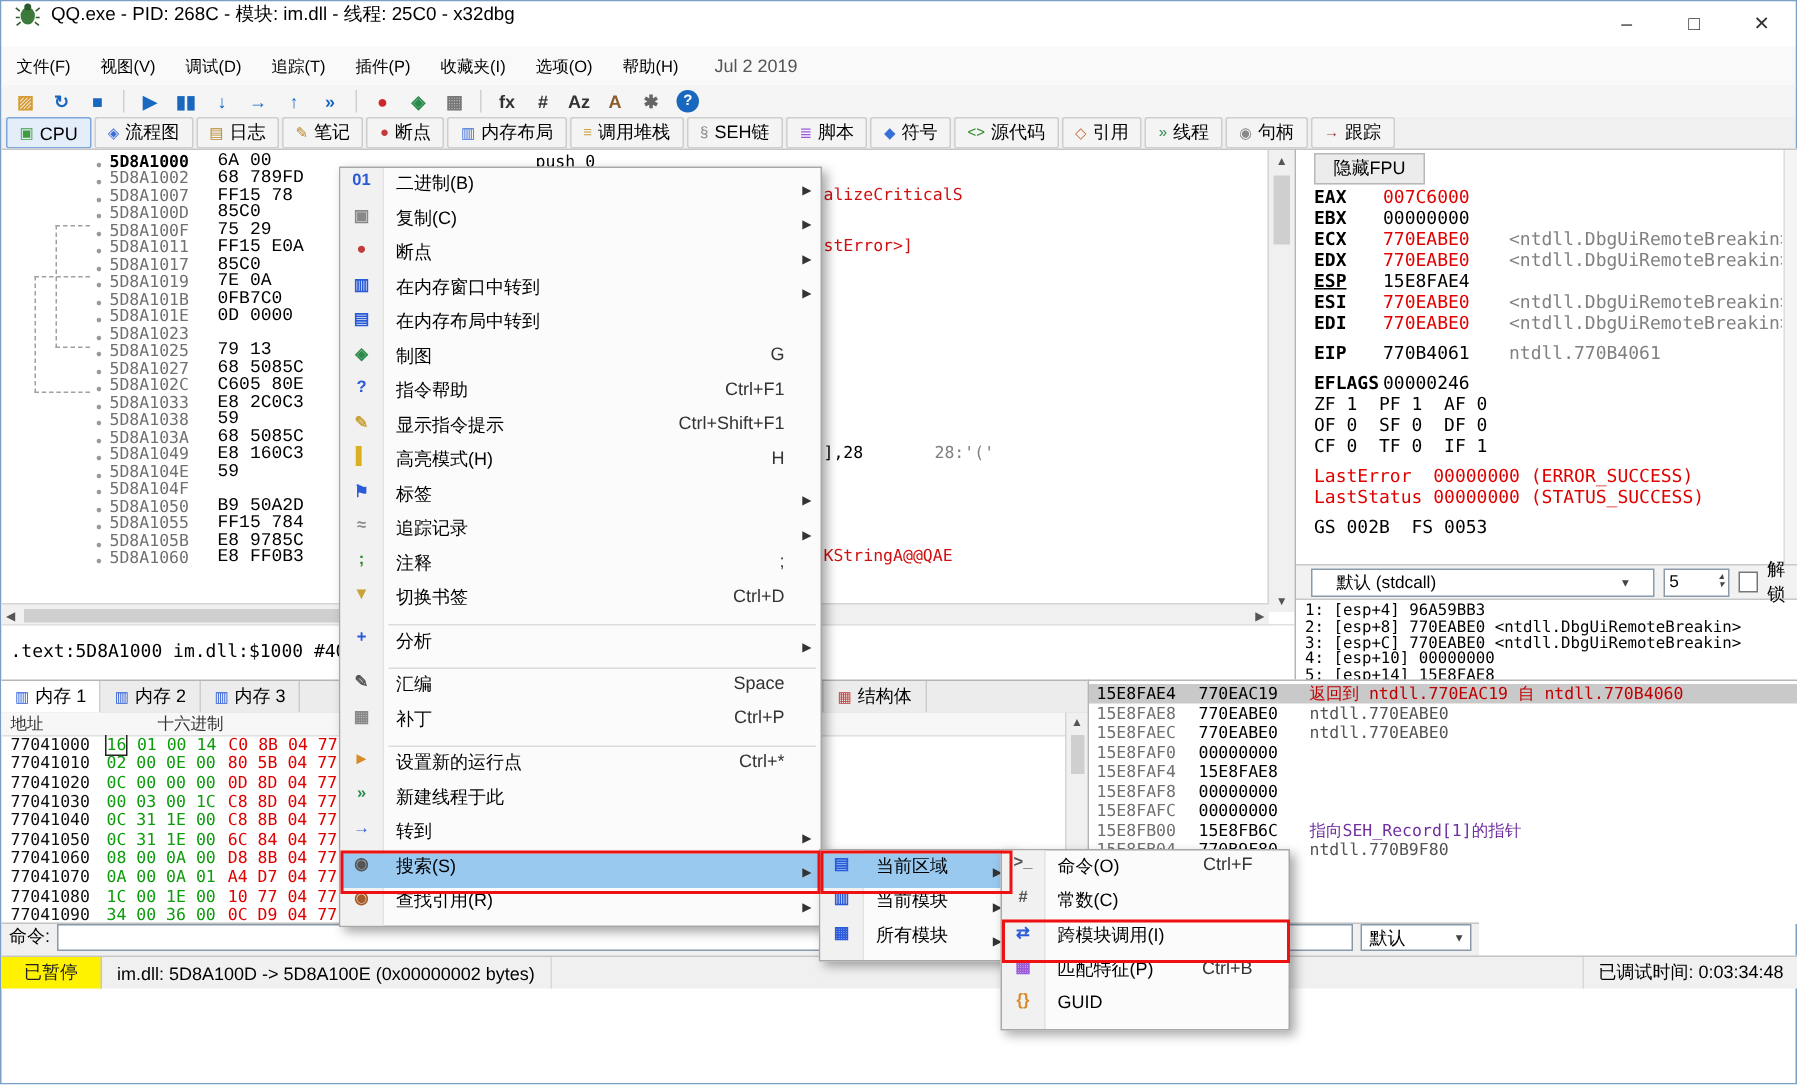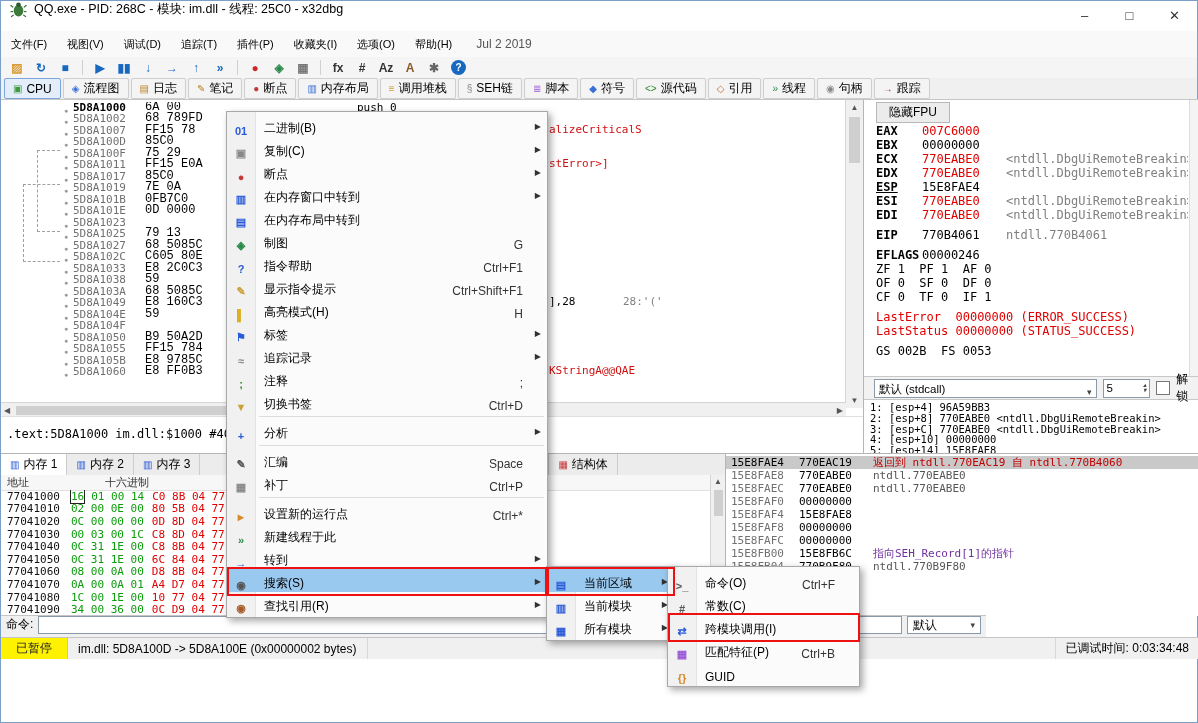--- a/index.html
+++ b/index.html
@@ -63,21 +63,21 @@
   .rrow{display:flex}
   .rname{width:46px;flex:0 0 46px;font-weight:bold}
   .rname.u{text-decoration:underline}
   .rval{min-width:84px}
   .rcom{color:#808080;white-space:pre}
   .red{color:var(--register-changed-red,#e00000)}
   .rline{white-space:pre}
   .rgap{height:6px}
   #regscroll{position:absolute;right:0;top:0;width:10px;height:276px;background:#f4f4f4;border-left:1px solid #ddd}
   #convrow{position:absolute;left:0;top:276px;right:0;height:22px;background:#f2f2f2;border-top:1px solid #c8c8c8;border-bottom:1px solid #c8c8c8;display:flex;align-items:center;gap:6px;padding-left:10px}
-  #convbox{width:214px;height:17px;border:1px solid #8a9aa8;background:#fff;display:flex;align-items:flex-end;padding:0 4px;font-size:11.5px}
+  #convbox{width:214px;height:17px;border:1px solid #8a9aa8;background:#fff;display:flex;align-items:center;padding:0 16px;font-size:11.5px}
   #convbox b,#cmdcombo b{margin-left:auto;font-size:9px;color:#444;font-weight:normal}
   #spinbox{width:40px;height:17px;border:1px solid #8a9aa8;background:#fff;display:flex;align-items:center;padding:0 3px;font-size:11.5px}
   #spinbox .ud{margin-left:auto;display:flex;flex-direction:column;font-size:6px;line-height:5px;color:#444}
   #lockbox{width:12px;height:12px;border:1px solid #777;background:#fff}
   #args{position:absolute;left:0;top:299px;right:0;bottom:0;padding:3px 0 0 6px;font-family:"DejaVu Sans Mono",monospace;font-size:10.5px;line-height:10.8px;white-space:pre;overflow:hidden}
 
   
   #mempanel{position:absolute;left:0;top:452px;width:724px;height:162px;background:#fff;border-top:1px solid #b5b5b5}
   #memtabs{position:absolute;left:0;top:0;right:0;height:21px;background:#ececec;border-bottom:1px solid #c8c8c8;display:flex}
   .mtab{display:flex;align-items:center;gap:4px;padding:0 9px;border-right:1px solid #ccc;font-size:12px}
@@ -118,21 +118,21 @@
   #pausebadge{width:66px;height:100%;background:var(--paused-yellow,#fff200);color:#222;display:flex;align-items:center;justify-content:center;border-right:1px solid #c5c5c5;font-size:12px}
   #statusmsg{padding:0 10px;border-right:1px solid #d8d8d8;height:100%;display:flex;align-items:center;font-size:12px}
   #statustime{margin-left:auto;padding:0 10px;border-left:1px solid #d8d8d8;height:100%;display:flex;align-items:center;font-size:12px}
 
   
   .menu{position:absolute;background:#fbfbfb;border:1px solid #a8a8a8;box-shadow:3px 3px 7px rgba(0,0,0,.35);padding:2px 0;z-index:20}
   .menu::before{content:"";position:absolute;left:0;top:0;bottom:0;width:28px;background:#f1f1f1;border-right:1px solid #e3e3e3}
   #ctxmenu{left:225px;top:110px;width:320px}
   #submenu1{left:545px;top:565px;width:127px}
   #submenu2{left:666px;top:565px;width:191px}
-  .mi{height:23px;display:flex;align-items:flex-end;position:relative;z-index:1}
+  .mi{height:23px;display:flex;align-items:flex-start;position:relative;z-index:1}
   .mi.hl{background:var(--menu-highlight,#9ac9f0)}
   .mi .ic{width:28px;flex:0 0 28px;text-align:center;font-size:11px;font-weight:bold}
   .mi .lb{padding-left:9px;font-size:12px;white-space:nowrap}
   .mi .sc{margin-left:auto;padding:0 24px 0 16px;font-size:12px;color:#333}
   .mi .ar{position:absolute;right:6px;top:7.5px;font-size:8px;color:#333}
   .sep{height:6px;display:flex;align-items:center;padding-left:32px;position:relative;z-index:1}
   .sep i{flex:1;height:1px;background:#dcdcdc;margin-right:3px}
 
   .redbox{position:absolute;border:2px solid var(--annotation-red,#ee1111);z-index:40;pointer-events:none}
   #rb1{left:226px;top:566px;width:316px;height:25px}

